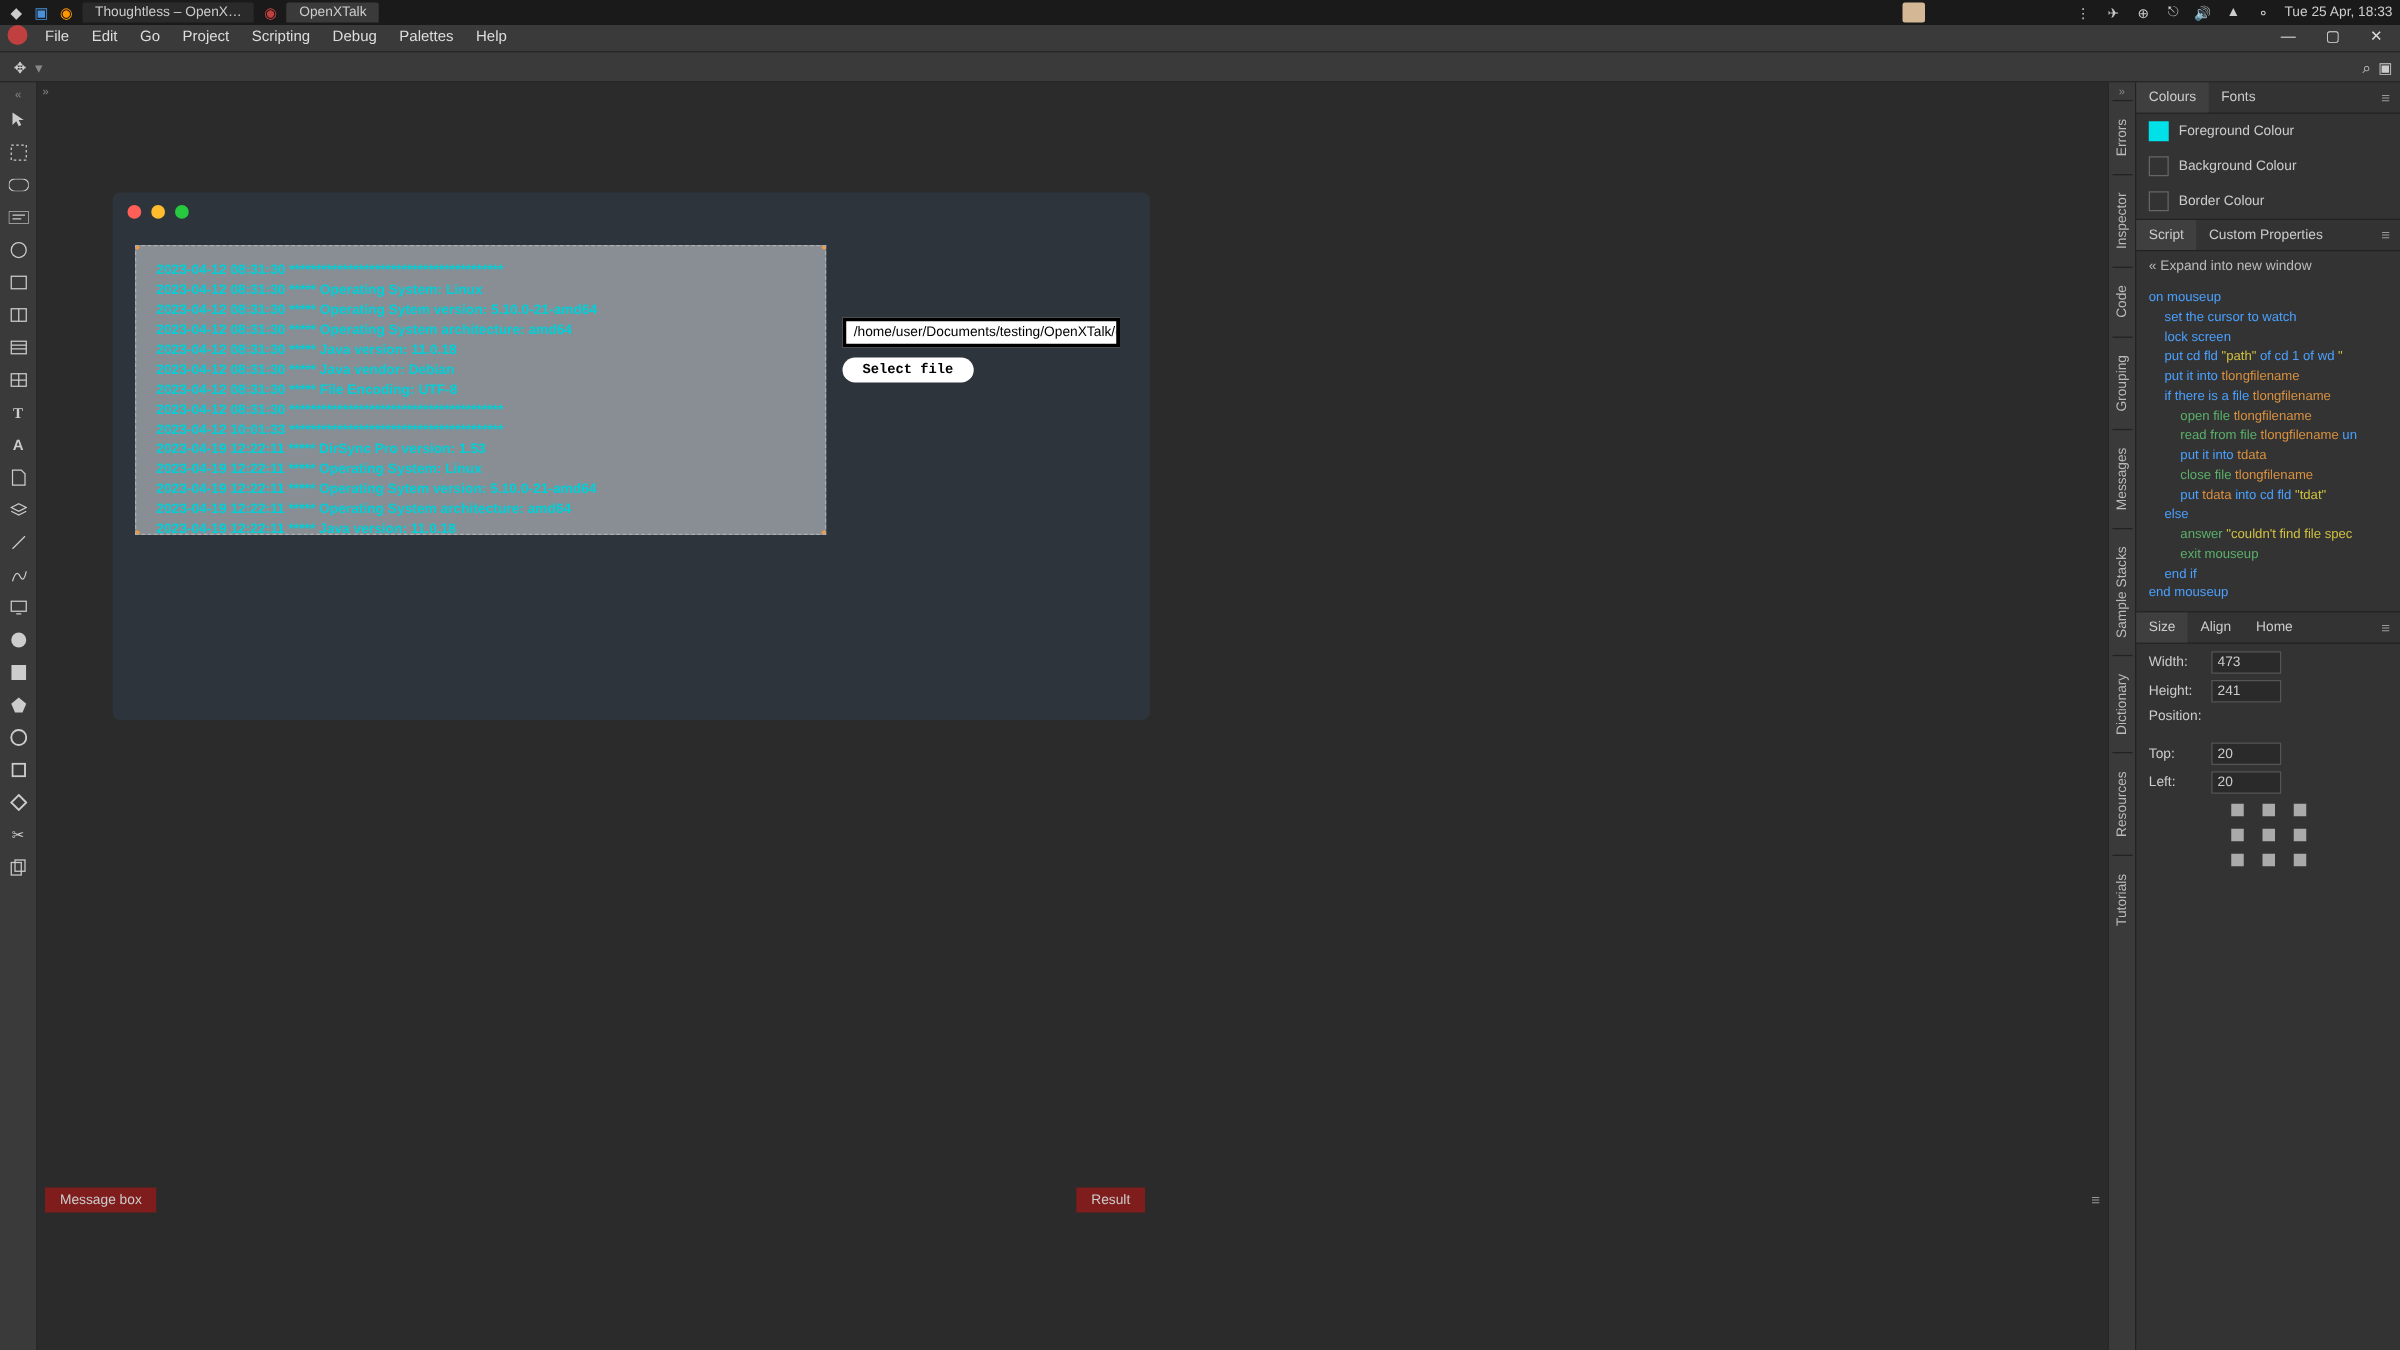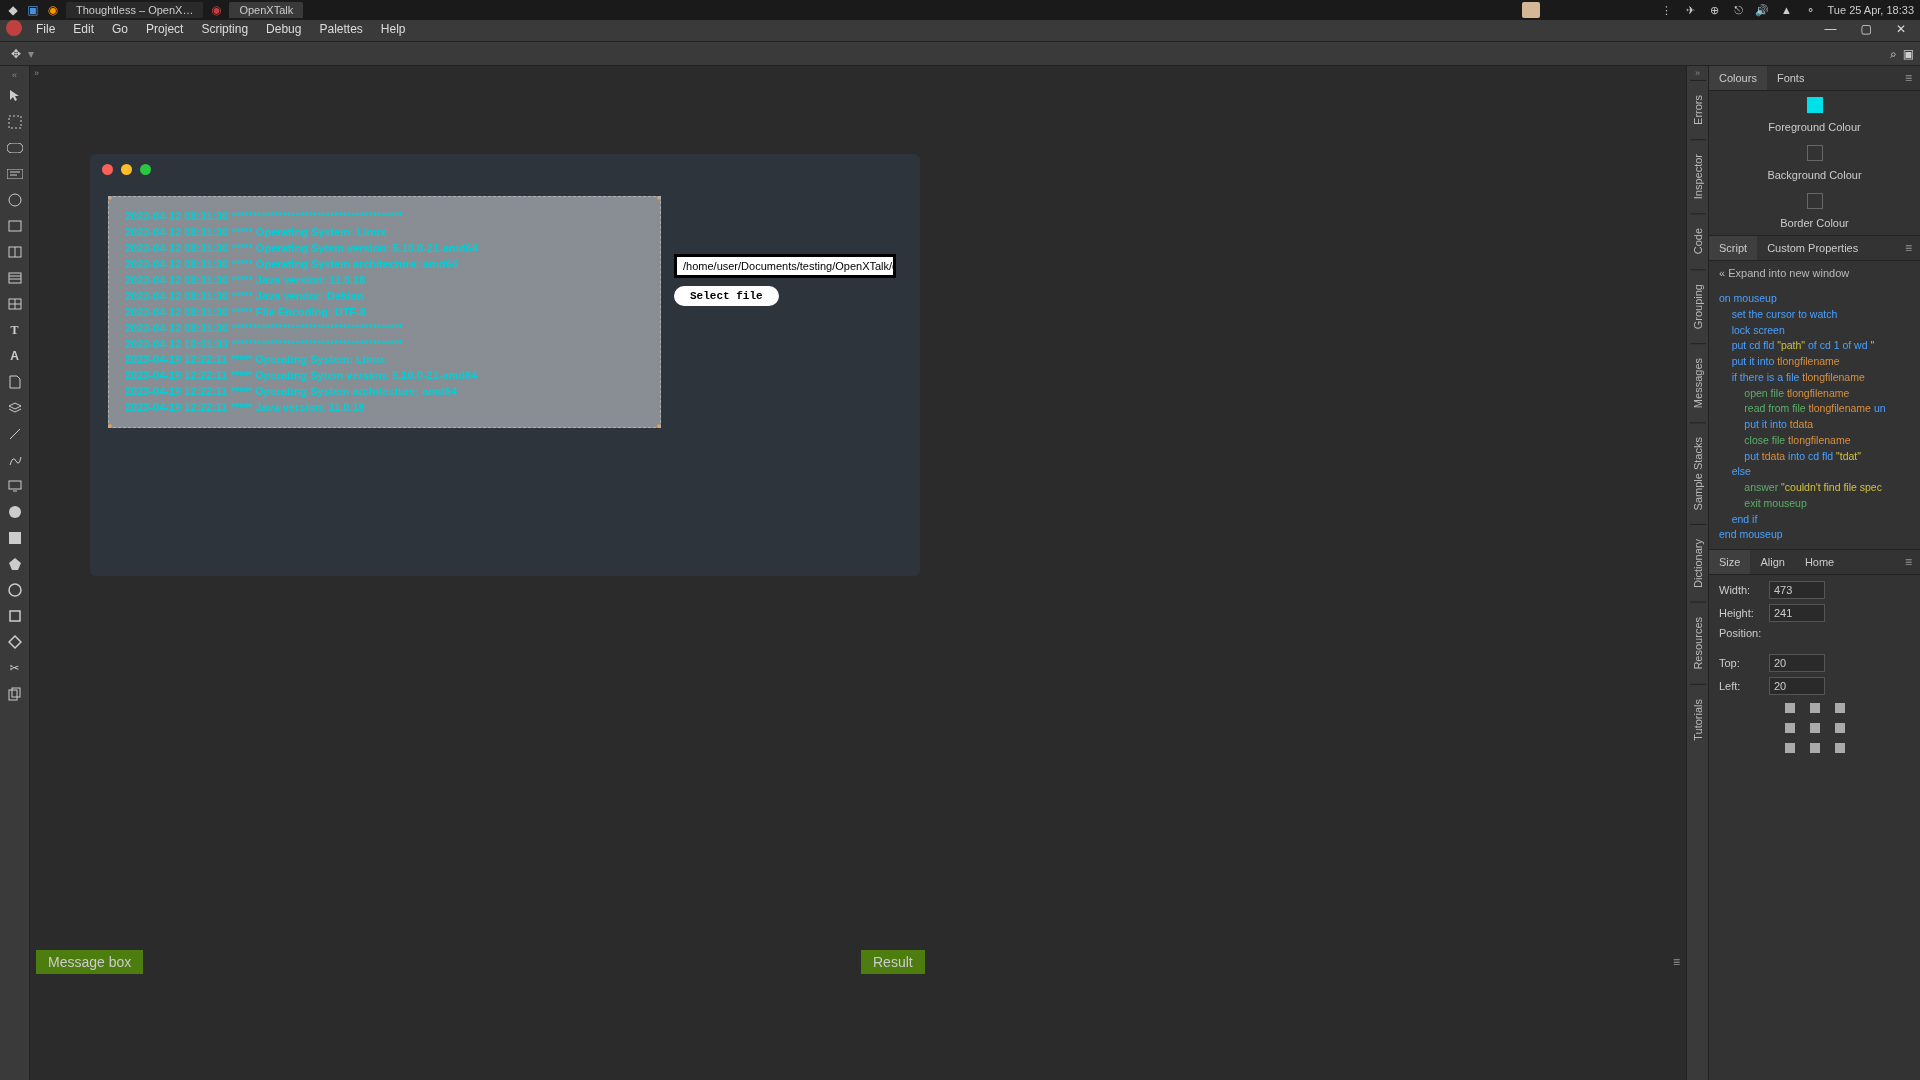--- a/index.html
+++ b/index.html
@@ -42,35 +42,35 @@
 .sel-handle { position: absolute; width: 7px; height: 7px; background: #ff9933; border-radius: 50%; }
 .h-tl { top: -4px; left: -4px; } .h-tr { top: -4px; right: -4px; }
 .h-bl { bottom: -4px; left: -4px; } .h-br { bottom: -4px; right: -4px; }
 
 .path-input { position: absolute; left: 584px; top: 100px; width: 222px; height: 24px; background: #fff; color: #000; border: 3px solid #000; font-size: 11px; padding: 0 6px; display: flex; align-items: center; overflow: hidden; white-space: nowrap; }
 .select-btn { position: absolute; left: 584px; top: 132px; background: #fff; color: #000; border: none; border-radius: 11px; padding: 4px 16px; font-size: 11px; font-weight: bold; cursor: pointer; font-family: Liberation Mono, monospace; }
 
 
 .bottom { height: 130px; display: flex; gap: 6px; padding: 0 6px 6px 6px; }
 .panel { flex: 1; display: flex; flex-direction: column; }
-.panel-tab { background: #4d7c0f; padding: 4px 12px; font-size: 14px; width: fit-content; }
+.panel-tab { background: #7f1d1d; padding: 4px 12px; font-size: 11px; width: fit-content; }
 .panel-body { flex: 1; background: #272727; border: 1px solid #1a1a1a; padding: 10px 12px; font-family: monospace; color: #7aa8a8; font-size: 11px; }
 .panel-ham { margin-left: auto; color: #999; }
 .panel-head { display: flex; align-items: center; }
 
 
 .vtabs { width: 22px; background: #3a3a3a; display: flex; flex-direction: column; align-items: center; border-left: 1px solid #222; }
 .vtab { writing-mode: vertical-rl; transform: rotate(180deg); padding: 14px 2px; font-size: 11px; color: #bbb; border-bottom: 1px solid #222; }
 
 
 .inspector { width: 212px; background: #333; display: flex; flex-direction: column; border-left: 1px solid #222; }
 .insp-tabs { display: flex; border-bottom: 1px solid #222; align-items: center; }
 .insp-tab { padding: 6px 10px; font-size: 11px; color: #ccc; }
 .insp-tab.active { background: #3f3f3f; }
-.insp-row { display: flex; align-items: center; gap: 8px; padding: 6px 10px; font-size: 11px; flex-direction: column; }
+.insp-row { display: flex; align-items: center; gap: 8px; padding: 6px 10px; font-size: 11px; }
 .swatch { width: 16px; height: 16px; border: 1px solid #666; }
 .swatch.cyan { background: #00e0e8; border: none; }
 .insp-section { border-top: 1px solid #222; }
 .expand-row { padding: 6px 10px; font-size: 11px; color: #bbb; }
 .script-box { padding: 6px 10px; font-family: monospace; font-size: 10.5px; line-height: 1.5; white-space: pre; overflow: hidden; }
 .size-grid { padding: 6px 10px; font-size: 11px; }
 .size-row { display: flex; align-items: center; margin-bottom: 5px; }
 .size-row label { width: 50px; }
 .size-row input { width: 56px; background: #2a2a2a; border: 1px solid #555; color: #ccc; padding: 2px 4px; font-size: 11px; }
 .anchor-widget { width: 60px; height: 50px; margin: 8px auto; position: relative; }
@@ -275,20 +275,21 @@
           <div class="sel-handle h-br"></div>
         <div>2023-04-12 08:31:30 ****************************************</div>
             <div>2023-04-12 08:31:30 ***** Operating System: Linux</div>
             <div>2023-04-12 08:31:30 ***** Operating Sytem version: 5.10.0-21-amd64</div>
             <div>2023-04-12 08:31:30 ***** Operating System architecture: amd64</div>
             <div>2023-04-12 08:31:30 ***** Java version: 11.0.18</div>
             <div>2023-04-12 08:31:30 ***** Java vendor: Debian</div>
             <div>2023-04-12 08:31:30 ***** File Encoding: UTF-8</div>
             <div>2023-04-12 08:31:30 ****************************************</div>
             <div>2023-04-12 10:01:33 ****************************************</div>
+            <div>2023-04-19 12:22:11 ***** DirSync Pro version: 1.53</div>
             <div>2023-04-19 12:22:11 ***** Operating System: Linux</div>
             <div>2023-04-19 12:22:11 ***** Operating Sytem version: 5.10.0-21-amd64</div>
             <div>2023-04-19 12:22:11 ***** Operating System architecture: amd64</div>
             <div>2023-04-19 12:22:11 ***** Java version: 11.0.18</div>
           </div>
         <div class="path-input">
           <span>/home/user/Documents/testing/OpenXTalk/data</span>
         </div>
         <button class="select-btn">Select file</button>
       </div>

